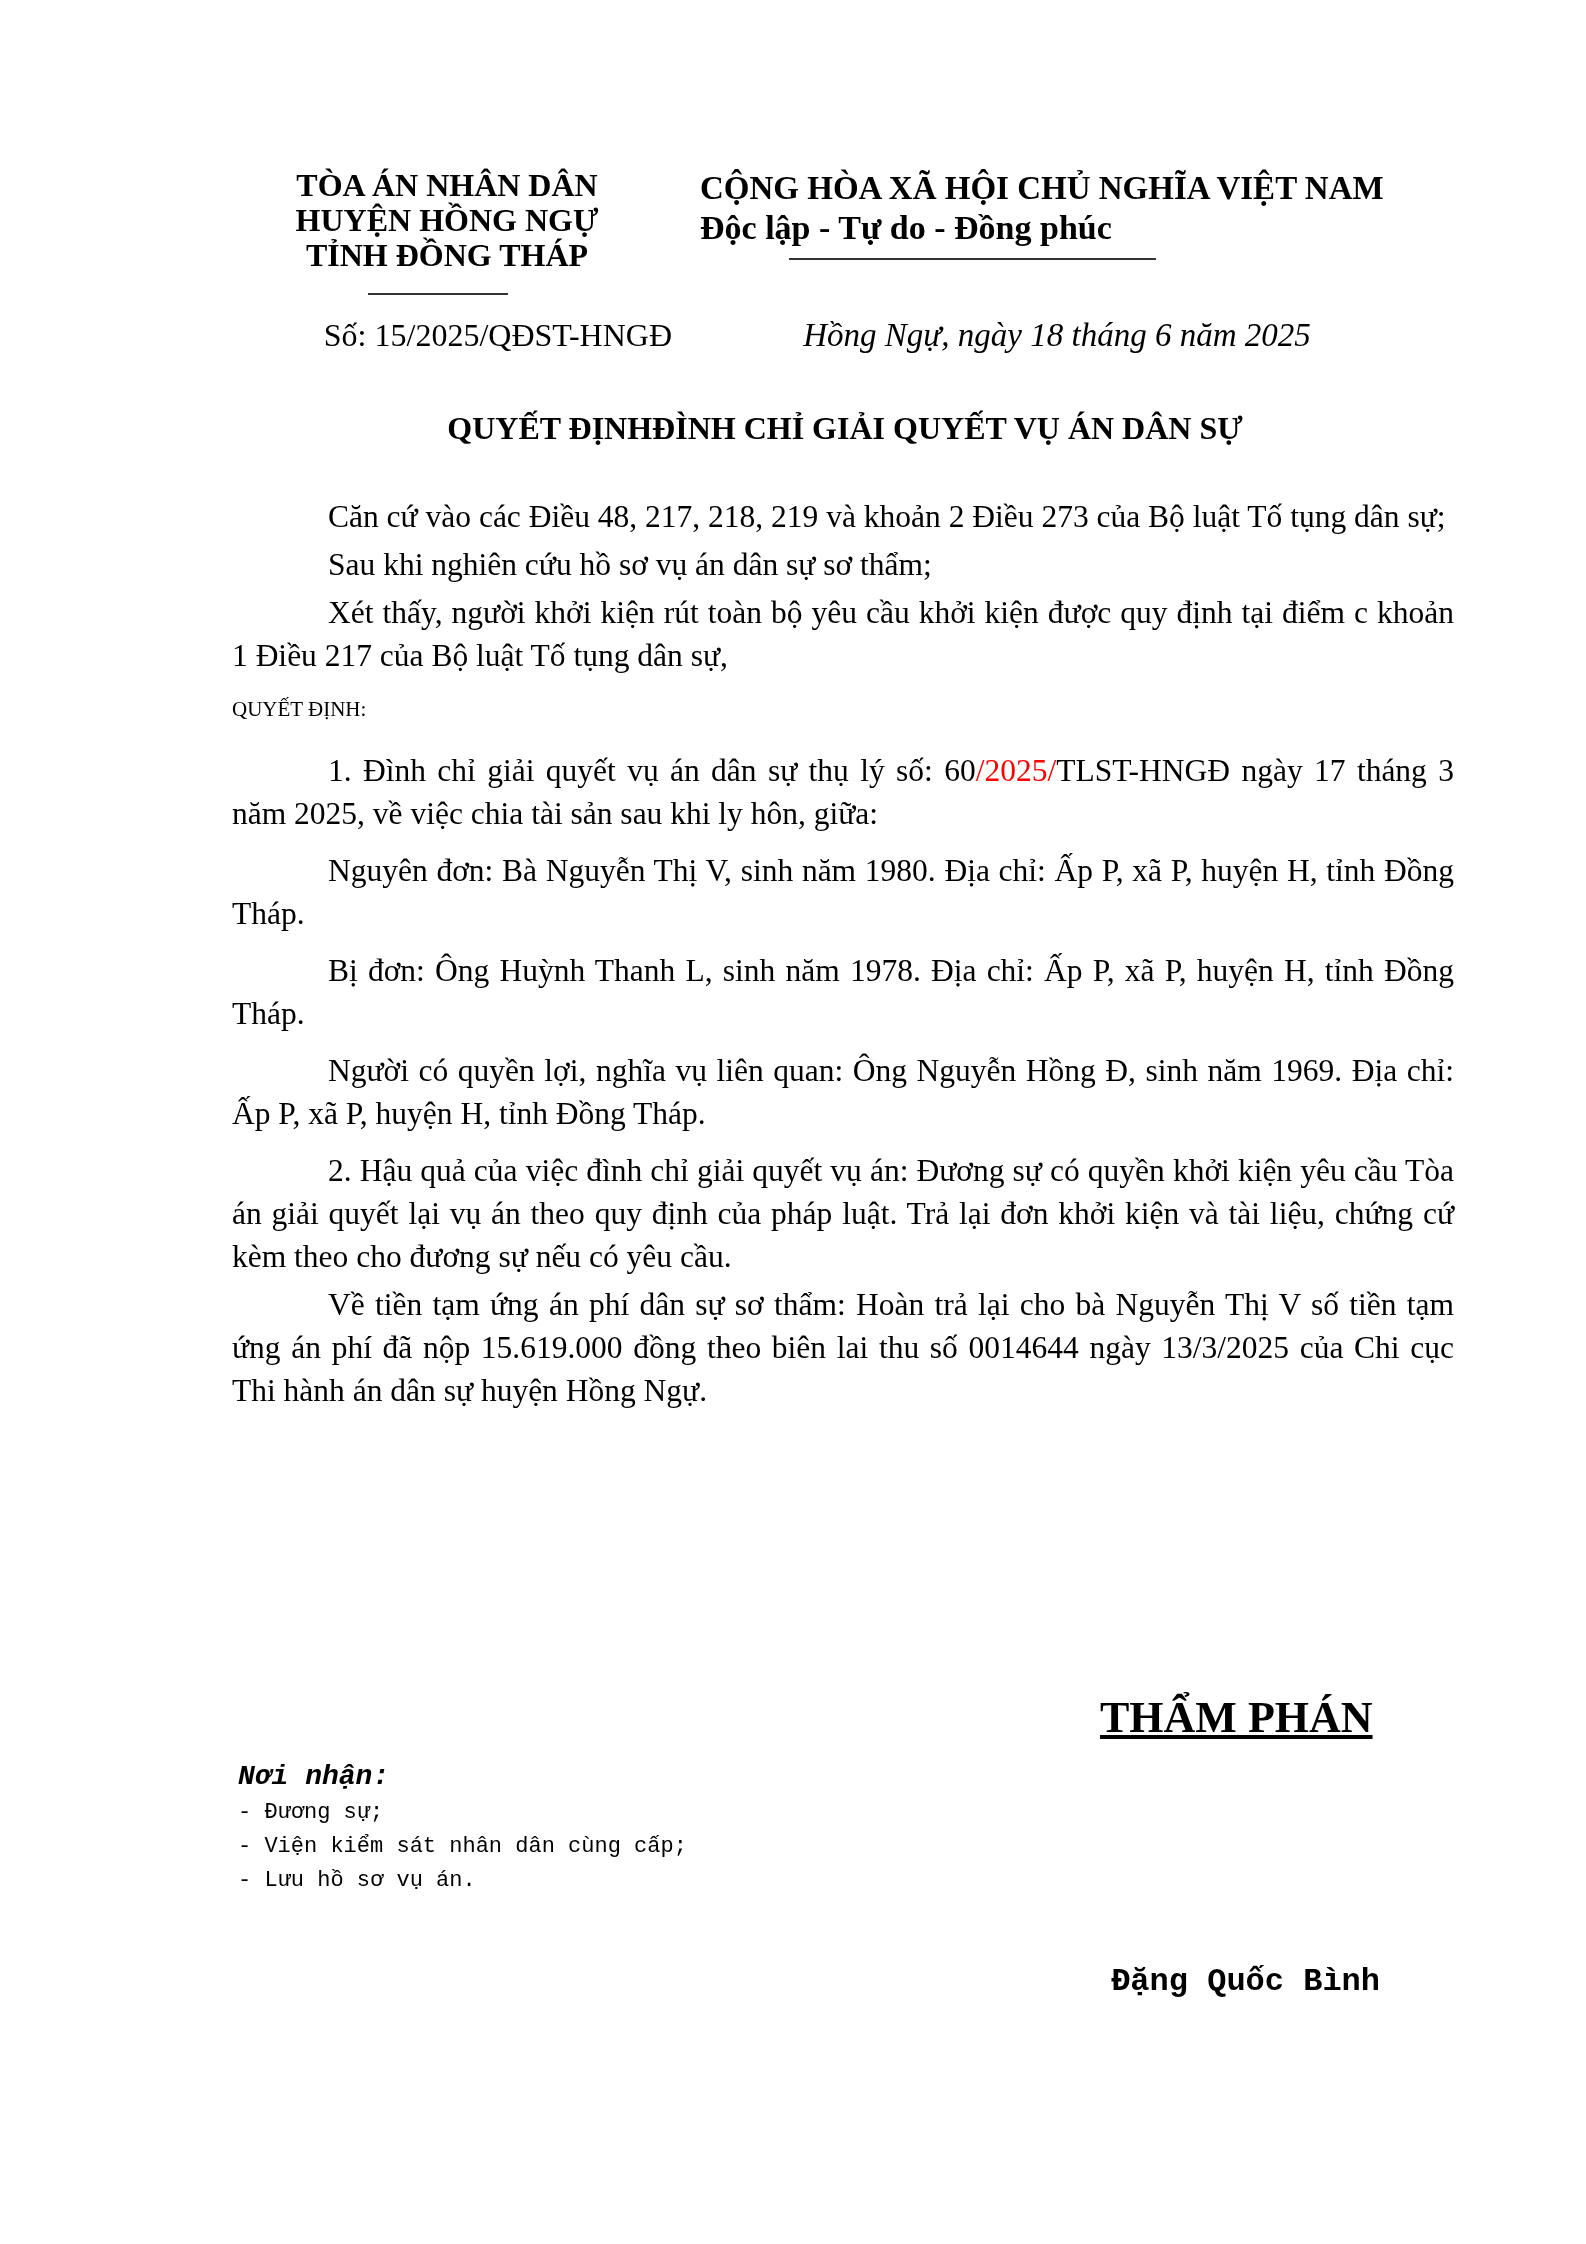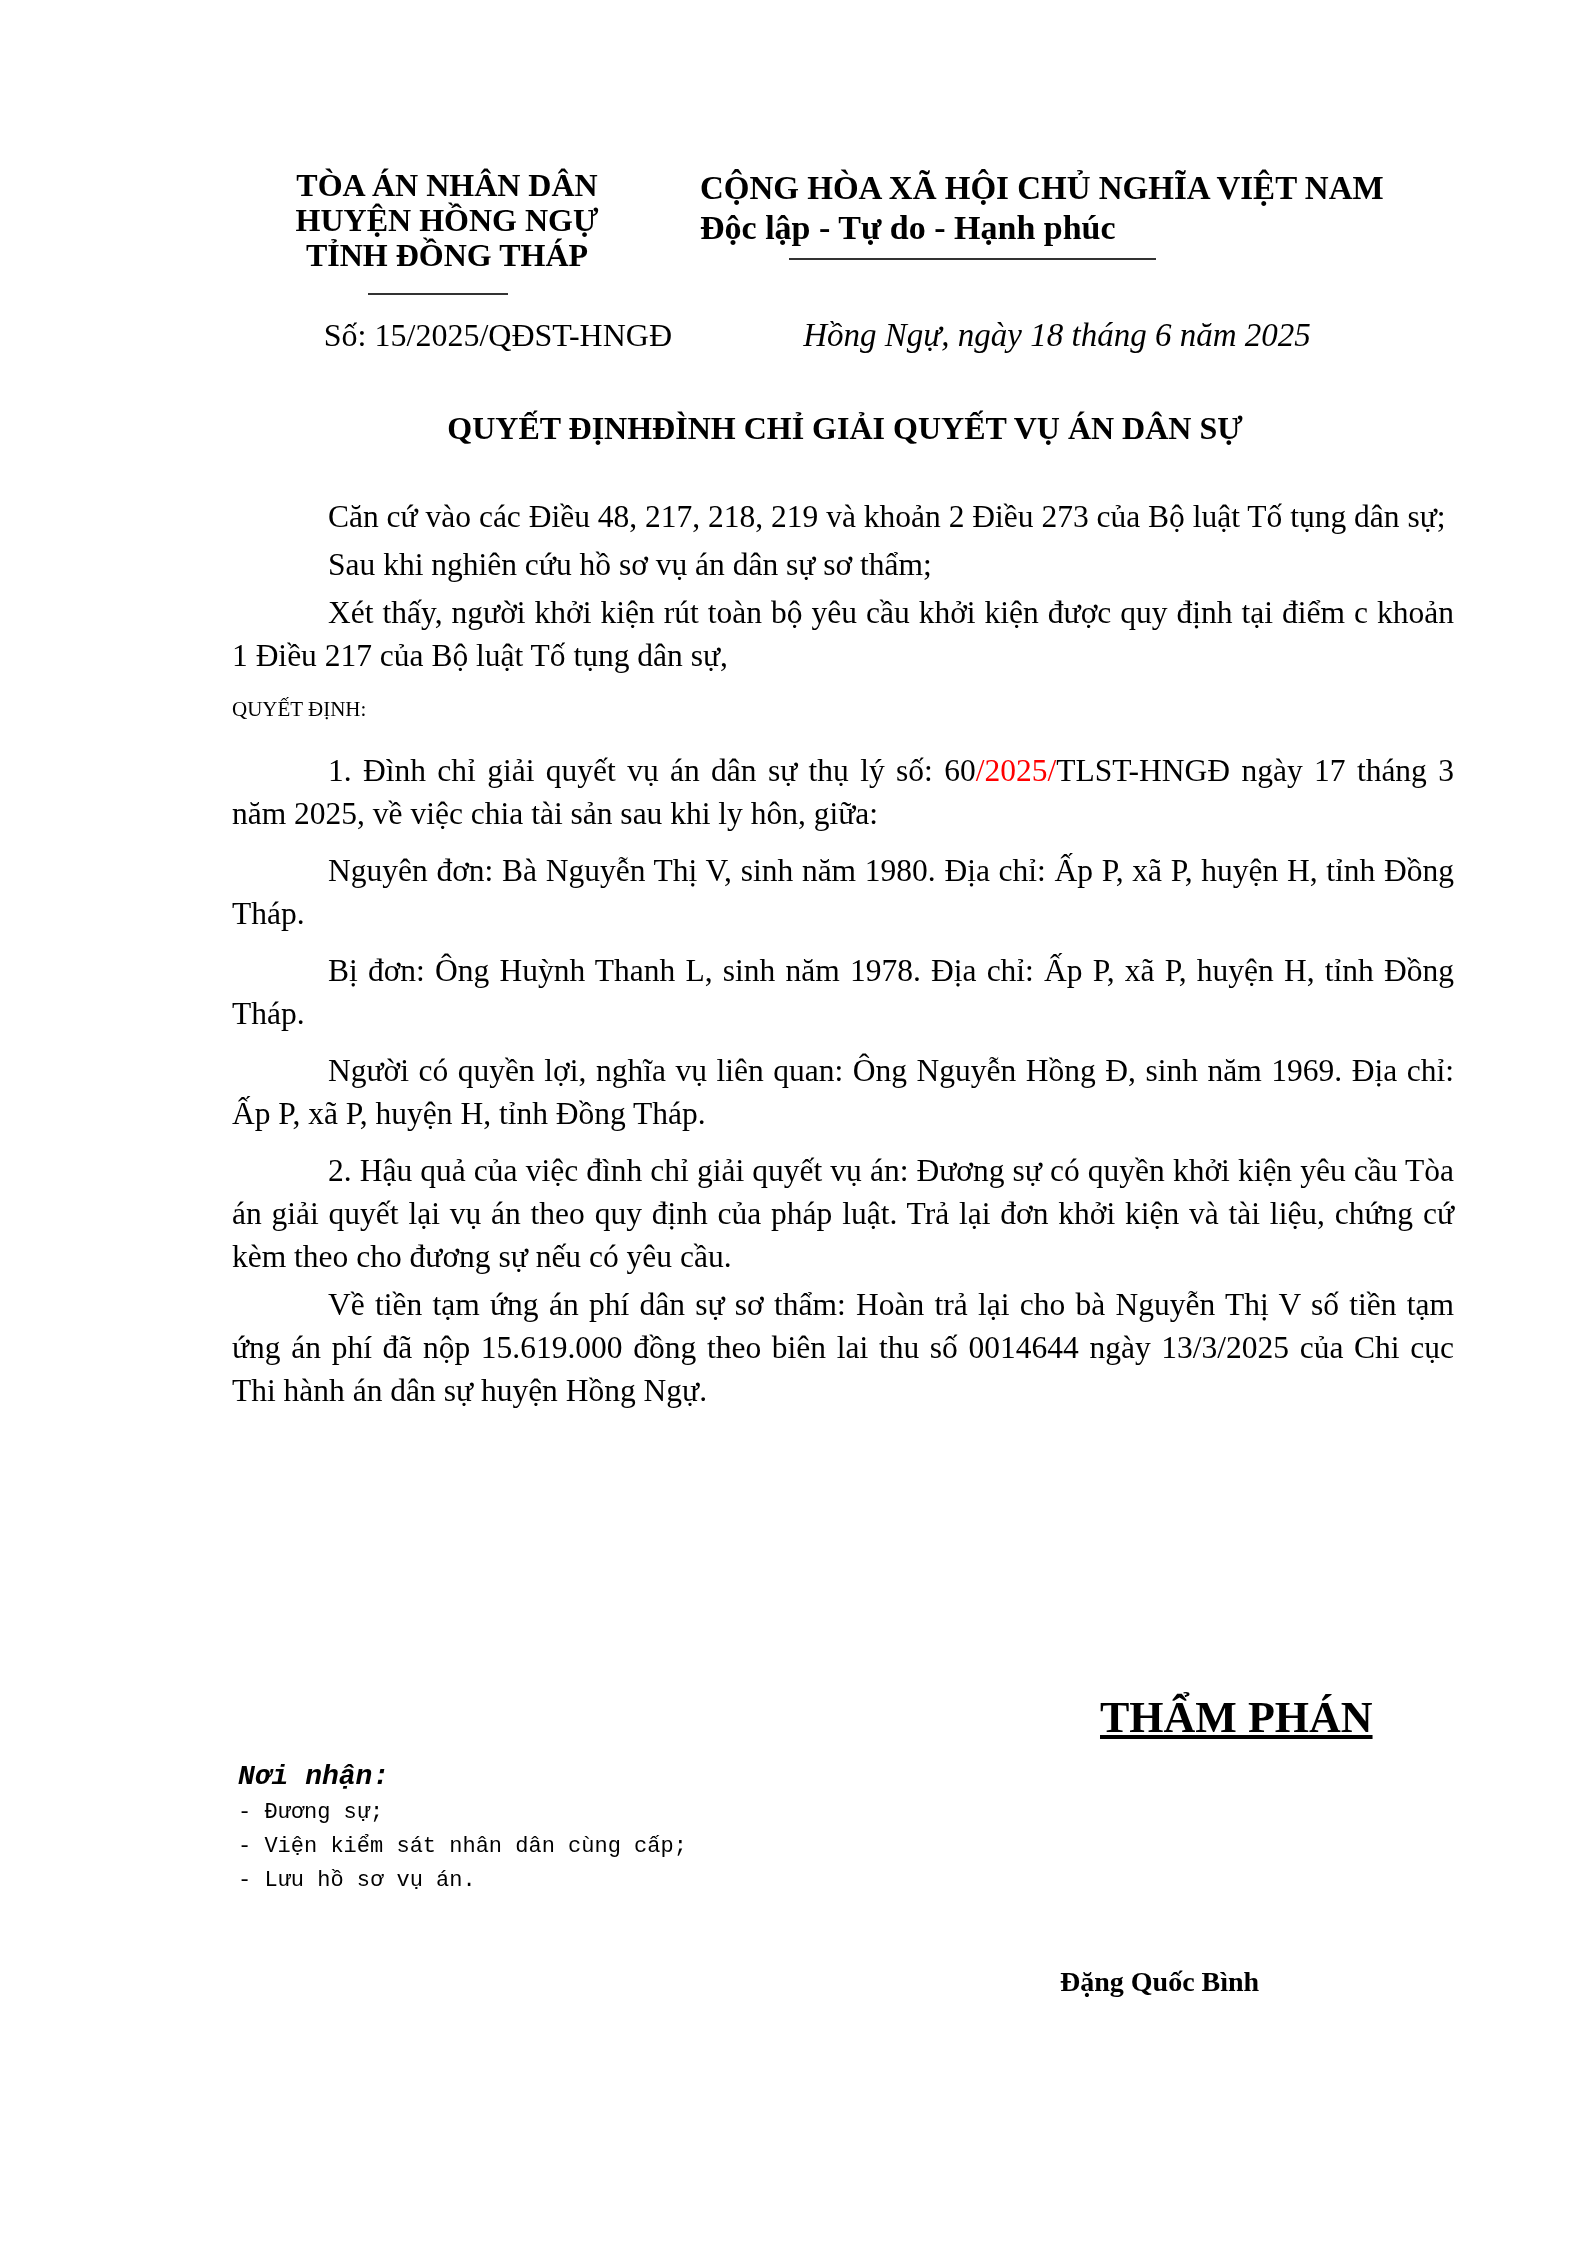--- a/index.html
+++ b/index.html
@@ -161,43 +161,44 @@
       font-size: 44px;
       line-height: 40px;
       white-space: nowrap;
       text-decoration: underline;
     }
     .signer-name {
       position: absolute;
       left: 1060px;
       top: 1962px;
       width: 320px;
-      text-align: left;
-      font-weight: bold;
-      font-size: 28px;
-      line-height: 40px;
-      white-space: nowrap;
+      text-align: right;
+      font-weight: bold;
+      font-size: 32px;
+      line-height: 40px;
+      white-space: nowrap;
+      font-family: Liberation Mono, monospace;
     }
   </style>
 </head>
 <body>
 
 <div class="page">
 
   <div class="court-block">
     <div>TÒA ÁN NHÂN DÂN</div>
     <div>HUYỆN HỒNG NGỰ</div>
     <div>TỈNH ĐỒNG THÁP</div>
   </div>
   <div class="court-rule"></div>
   <div class="doc-number">Số: 15/2025/QĐST-HNGĐ</div>
 
   <div class="nation-block">
     <div class="nation-title">CỘNG HÒA XÃ HỘI CHỦ NGHĨA VIỆT NAM</div>
-    <div class="nation-motto">Độc lập - Tự do - Hạnh phúc</div>
+    <div class="nation-motto">Độc lập - Tự do - Đồng phúc</div>
   </div>
   <div class="nation-rule"></div>
   <div class="place-date">Hồng Ngự, ngày 18 tháng 6 năm 2025</div>
 
   <div class="doc-title">QUYẾT ĐỊNHĐÌNH CHỈ GIẢI QUYẾT VỤ ÁN DÂN SỰ</div>
 
   <div class="body">
     <p>Căn cứ vào các Điều 48, 217, 218, 219 và khoản 2 Điều 273 của Bộ luật Tố tụng dân sự;</p>
     <p>Sau khi nghiên cứu hồ sơ vụ án dân sự sơ thẩm;</p>
     <p>Xét thấy, người khởi kiện rút toàn bộ yêu cầu khởi kiện được quy định tại điểm c khoản 1 Điều 217 của Bộ luật Tố tụng dân sự,</p>

